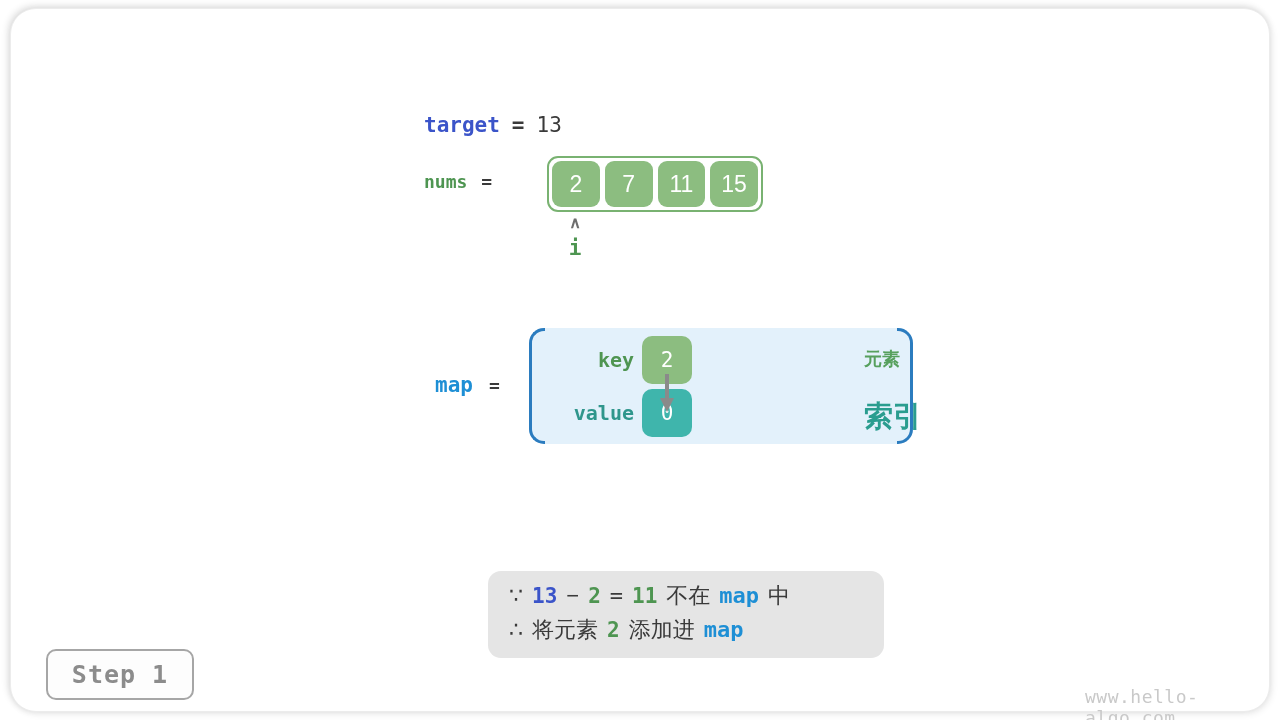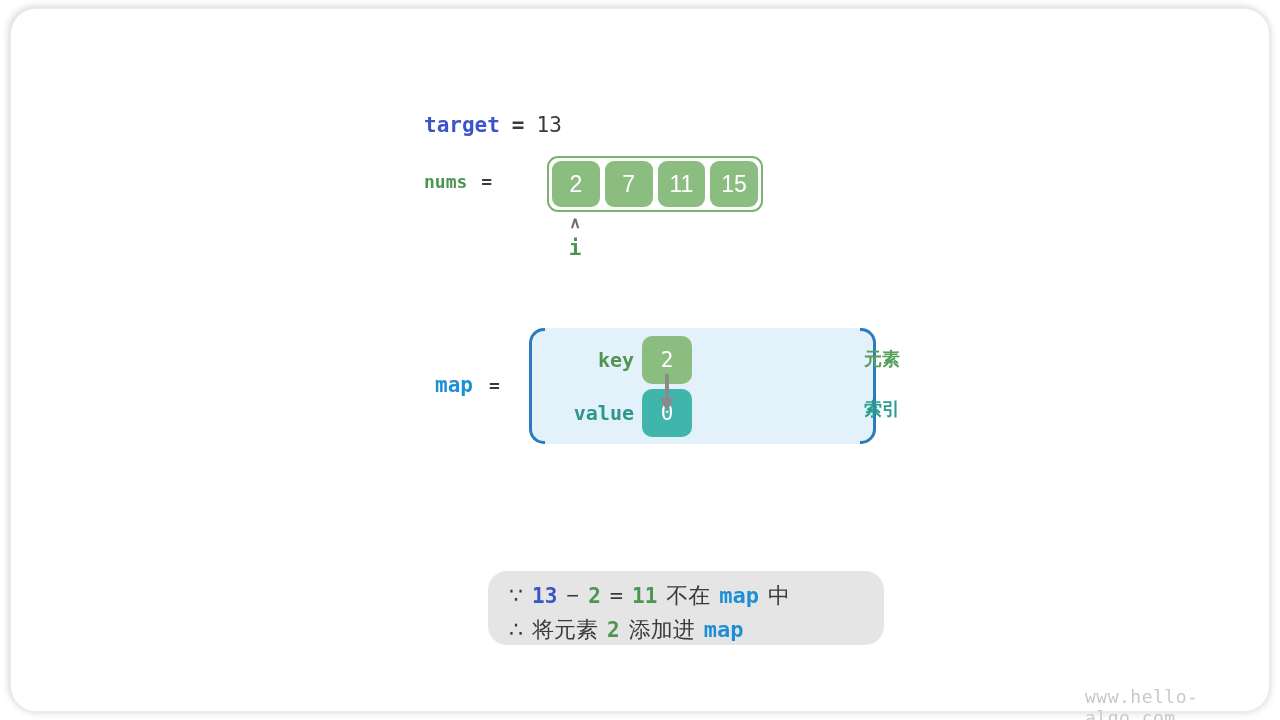--- a/index.html
+++ b/index.html
@@ -47,51 +47,51 @@
   
   .pointer { left: 540px; top: 204px; width: 48px; text-align: center; }
   .pointer .caret { display: block; color: #6e6e6e; font-size: 16px; font-weight: bold; line-height: 20px; }
   .pointer .ilabel { display: block; font-size: 21px; line-height: 26px; margin-top: 2px; }
 
   
   .map-line { left: 424px; top: 364px; font-size: 21px; white-space: nowrap; }
   .map-line .eq { margin-left: 16px; font-weight: bold; font-size: 18px; }
 
   
-  .map-box { left: 518px; top: 319px; width: 347px; height: 116px; background: var(--map-bg); border-radius: 15px; }
+  .map-box { left: 518px; top: 319px; width: 384px; height: 116px; background: var(--map-bg); border-radius: 15px; }
   .bracket { position: absolute; top: 0; bottom: 0; width: 16px; border: 3px solid var(--map-bracket); }
   .bracket.left  { left: 0;  border-right: none; border-radius: 15px 0 0 15px; }
   .bracket.right { right: 0; border-left: none;  border-radius: 0 15px 15px 0; }
 
   .map-kv-label { position: absolute; left: 25px; width: 80px; text-align: right; font-size: 20px; }
   .map-key-label { top: 20px; }
   .map-value-label { top: 73px; }
 
   .kv-cell {
     position: absolute; left: 113px; width: 50px; height: 48px;
     border-radius: 10px; color: #ffffff; font-size: 21px;
     display: flex; align-items: center; justify-content: center;
     font-family: "DejaVu Sans Mono", monospace;
   }
   .key-cell { top: 8px; background: var(--green-cell); }
   .value-cell { top: 61px; background: var(--teal-cell); }
   .kv-arrow { position: absolute; left: 0; top: 0; pointer-events: none; }
 
   
   .legend-element { left: 853px; top: 338px; font-size: 18px; font-weight: bold; color: var(--legend-green); }
-  .legend-index   { left: 853px; top: 388px; font-size: 18px; font-weight: bold; color: var(--legend-teal); }
+  .legend-index   { left: 853px; top: 388px; font-size: 29px; font-weight: bold; color: var(--legend-teal); }
 
   
   .caption-line { left: 492px; top: 513px; font-size: 23px; white-space: nowrap; }
   .caption-line .code { font-size: 22px; margin: 0 8px; }
 
   
   .reason-box {
-    left: 477px; top: 562px; width: 396px; height: 74px;
-    background: var(--gray-box); border-radius: 19px;
+    left: 477px; top: 562px; width: 396px; height: 87px;
+    background: var(--gray-box); border-radius: 13px;
     padding: 8px 0 0 21px; font-size: 22px; line-height: 34px;
   }
   .reason-box .tok { margin-right: 9px; }
   .reason-box .num { font-size: 21px; }
 
   
   .step-box {
     left: 35px; top: 640px; width: 148px; height: 51px;
     background: #fdfdfd; border: 2px solid #a6a6a6; border-radius: 10px;
     display: flex; align-items: center; justify-content: center;
@@ -149,16 +149,17 @@
 
   <div class="abs reason-box c-dark">
     <div>
       <span class="tok">∵</span><span class="tok mono bold c-indigo num">13</span><span class="tok">−</span><span class="tok mono bold c-green num">2</span><span class="tok mono">=</span><span class="tok mono bold c-green num">11</span><span class="tok">不在</span><span class="tok mono bold c-bright">map</span><span>中</span>
     </div>
     <div>
       <span class="tok">∴</span><span class="tok">将元素</span><span class="tok mono bold c-green num">2</span><span class="tok">添加进</span><span class="tok mono bold c-bright">map</span>
     </div>
   </div>
 
+  <div class="abs step-box mono bold">Step 1</div>
 
   <div class="abs watermark mono">www.hello-algo.com</div>
 
 </div>
 
 </body></html>

